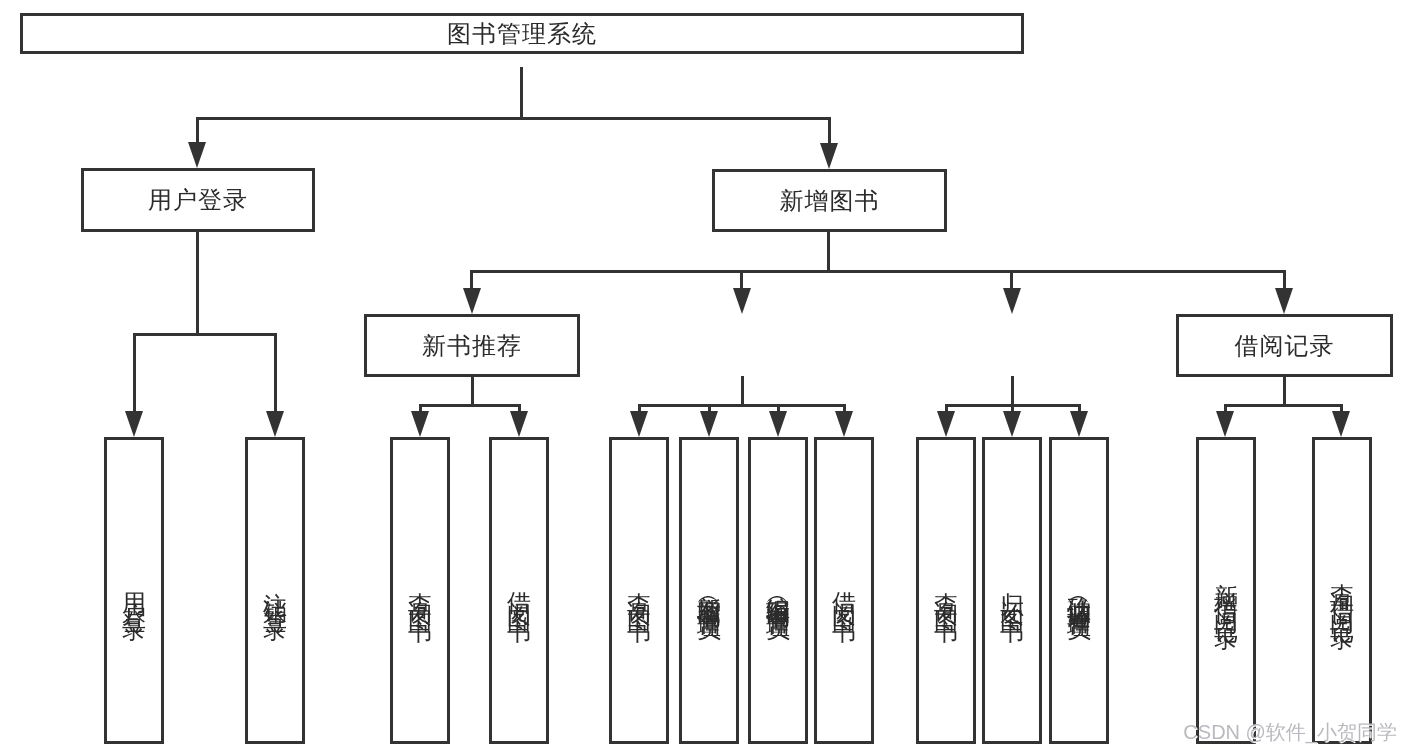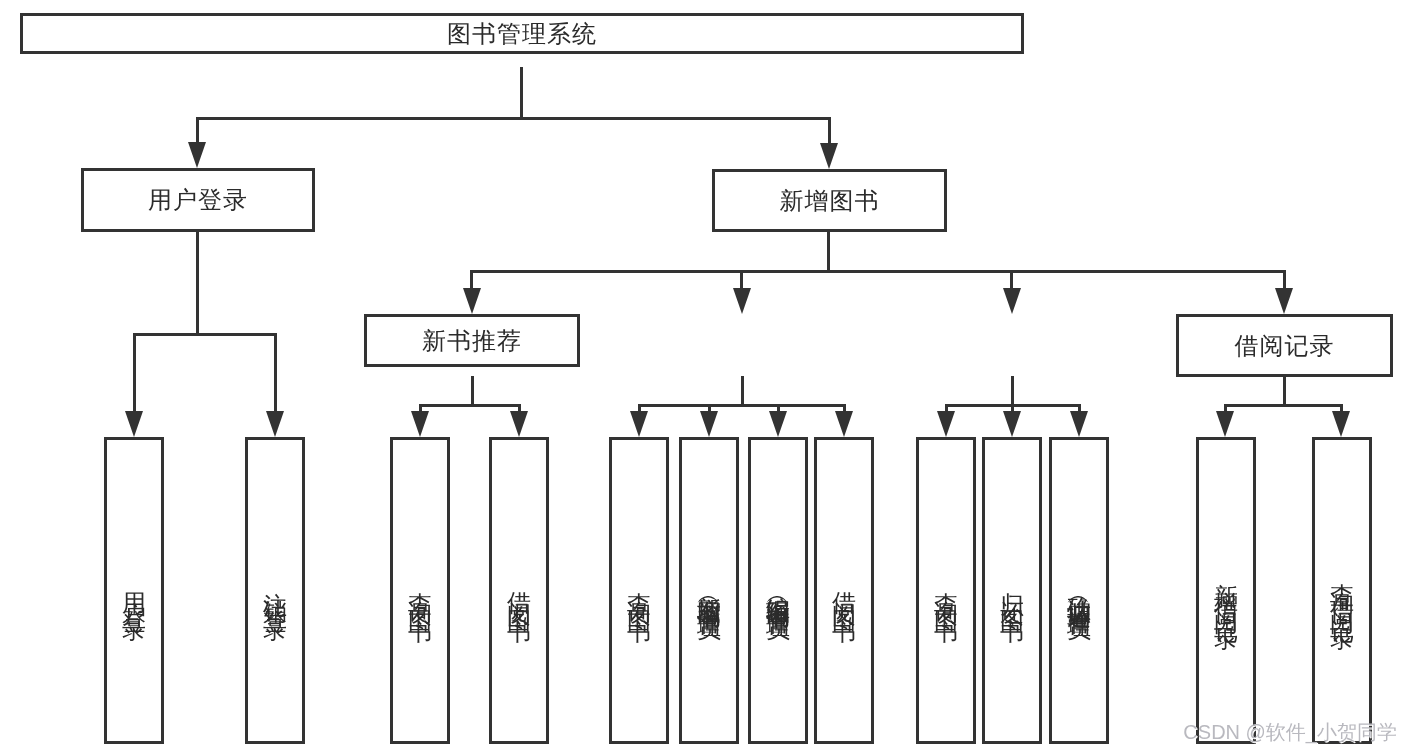--- a/index.html
+++ b/index.html
@@ -67,21 +67,21 @@
   </div>
 
   <div class="box" style="left:81px; top:168px; width:234px; height:64px;">
     <span class="hlabel">用户登录</span>
   </div>
 
   <div class="box" style="left:712px; top:169px; width:235px; height:63px;">
     <span class="hlabel">新增图书</span>
   </div>
 
-  <div class="box" style="left:364px; top:314px; width:216px; height:53px;">
+  <div class="box" style="left:364px; top:314px; width:216px; height:63px;">
     <span class="hlabel">新书推荐</span>
   </div>
 
 
 
   <div class="box" style="left:1176px; top:314px; width:217px; height:63px;">
     <span class="hlabel">借阅记录</span>
   </div>
 
   <div class="box leaf" style="left:104px;">

